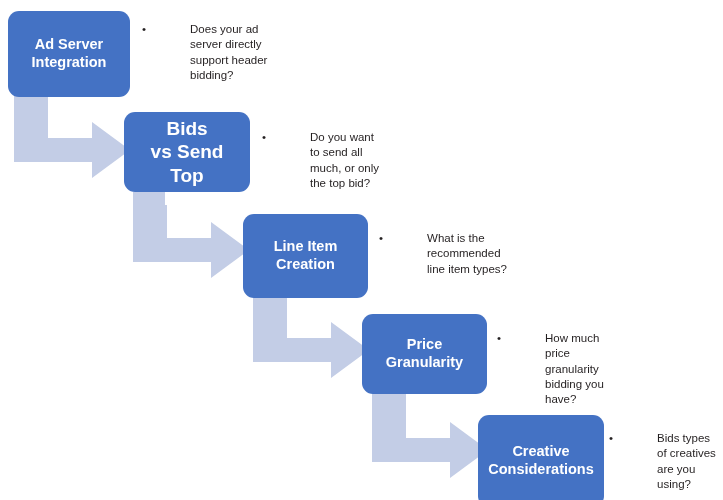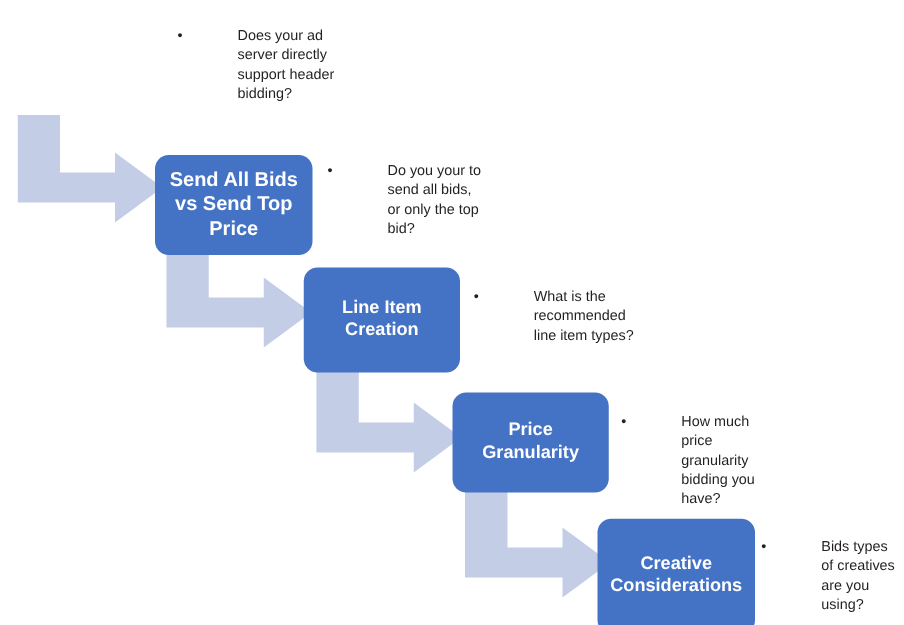--- a/index.html
+++ b/index.html
@@ -88,36 +88,40 @@
       <path d="M0,0 L34,0 L34,46 L78,46 L78,30 L116,58 L78,86 L78,70 L0,70 Z" fill="#C3CDE6"></path>
     </svg>
   </div>
 
   <div class="connector" style="left:372px; top:392px; width:116px; height:86px;">
     <svg width="116" height="86" viewBox="0 0 116 86" xmlns="http://www.w3.org/2000/svg">
       <path d="M0,0 L34,0 L34,46 L78,46 L78,30 L116,58 L78,86 L78,70 L0,70 Z" fill="#C3CDE6"></path>
     </svg>
   </div>
 
+  <div class="node" style="left:8px; top:11px; width:122px; height:86px; font-size:14.5px;">
+    <span class="node-label">Ad Server
+Integration</span>
+  </div>
   <div class="bullet" style="left:142px; top:22px; width:150px;">
     <div class="bullet-row">
       <span class="bullet-dot">•</span>
       <span class="bullet-text">Does your ad server directly support header bidding?</span>
     </div>
   </div>
 
-  <div class="node" style="left:124px; top:124px; width:126px; height:80px; font-size:16px;text-align:center;">
+  <div class="node" style="left:124px; top:112px; width:126px; height:80px; font-size:19px;text-align:center;">
     <span class="node-label">Send All Bids
 vs Send Top
 Price</span>
   </div>
   <div class="bullet" style="left:262px; top:130px; width:124px;">
     <div class="bullet-row">
       <span class="bullet-dot">•</span>
-      <span class="bullet-text">Do you your to send all bids, or only the top bid?</span>
+      <span class="bullet-text">Do you want to send all much, or only the top bid?</span>
     </div>
   </div>
 
   <div class="node" style="left:243px; top:214px; width:125px; height:84px; font-size:14.5px;">
     <span class="node-label">Line Item
 Creation</span>
   </div>
   <div class="bullet" style="left:379px; top:231px; width:128px;">
     <div class="bullet-row">
       <span class="bullet-dot">•</span>

